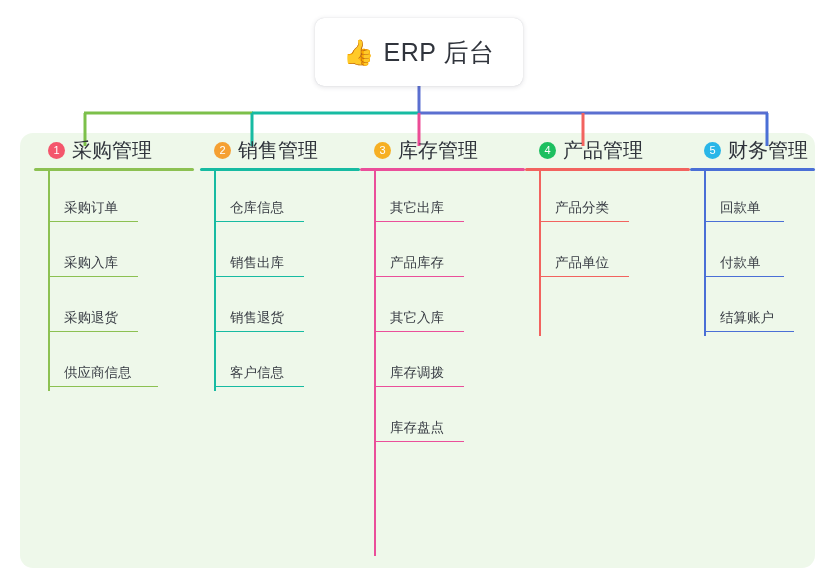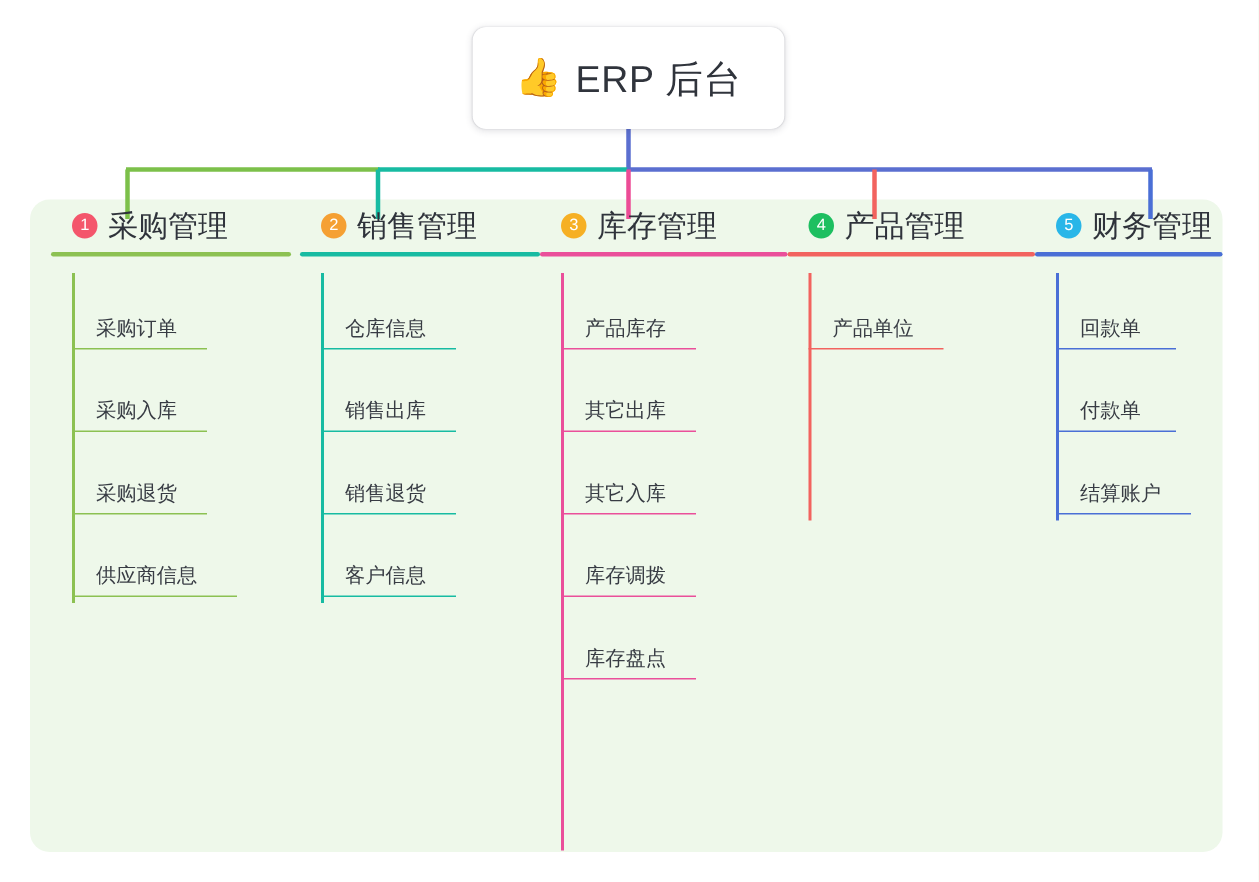--- a/index.html
+++ b/index.html
@@ -108,21 +108,21 @@
     white-space: nowrap;
   }
   .col-rule {
     height: 3px;
     border-radius: 2px;
     margin-top: 1px;
   }
 
   .branch {
     position: relative;
-    margin-top: 11px;
+    margin-top: 0;
   }
   .branch-spine {
     position: absolute;
     left: 14px;
     top: 0;
     width: 2px;
   }
   .leaf {
     position: relative;
     height: 55px;
@@ -225,25 +225,25 @@
       </div>
       <div class="column" style="left: 340px; width: 165px;">
         <div class="col-head">
           <span class="badge" style="background: rgb(246, 176, 36);">3</span>
           <span class="col-title">库存管理</span>
         </div>
         <div class="col-rule" style="background: rgb(234, 79, 154); width: 165px;"></div>
         <div class="branch">
           <div class="branch-spine" style="background: rgb(234, 79, 154); height: 385px;"></div>
           <div class="leaf">
+            <span class="leaf-label">其它出库</span>
+            <div class="leaf-rule" style="background: rgb(234, 79, 154); width: 90px;"></div>
+          </div>
+          <div class="leaf">
             <span class="leaf-label">产品库存</span>
-            <div class="leaf-rule" style="background: rgb(234, 79, 154); width: 90px;"></div>
-          </div>
-          <div class="leaf">
-            <span class="leaf-label">其它出库</span>
             <div class="leaf-rule" style="background: rgb(234, 79, 154); width: 90px;"></div>
           </div>
           <div class="leaf">
             <span class="leaf-label">其它入库</span>
             <div class="leaf-rule" style="background: rgb(234, 79, 154); width: 90px;"></div>
           </div>
           <div class="leaf">
             <span class="leaf-label">库存调拨</span>
             <div class="leaf-rule" style="background: rgb(234, 79, 154); width: 90px;"></div>
           </div>
@@ -255,20 +255,24 @@
       </div>
       <div class="column" style="left: 505px; width: 165px;">
         <div class="col-head">
           <span class="badge" style="background: rgb(29, 191, 96);">4</span>
           <span class="col-title">产品管理</span>
         </div>
         <div class="col-rule" style="background: rgb(242, 99, 95); width: 165px;"></div>
         <div class="branch">
           <div class="branch-spine" style="background: rgb(242, 99, 95); height: 165px;"></div>
           <div class="leaf">
+            <span class="leaf-label">产品分类</span>
+            <div class="leaf-rule" style="background: rgb(242, 99, 95); width: 90px;"></div>
+          </div>
+          <div class="leaf">
             <span class="leaf-label">产品单位</span>
             <div class="leaf-rule" style="background: rgb(242, 99, 95); width: 90px;"></div>
           </div>
         </div>
       </div>
       <div class="column" style="left: 670px; width: 125px;">
         <div class="col-head">
           <span class="badge" style="background: rgb(41, 182, 232);">5</span>
           <span class="col-title">财务管理</span>
         </div>

